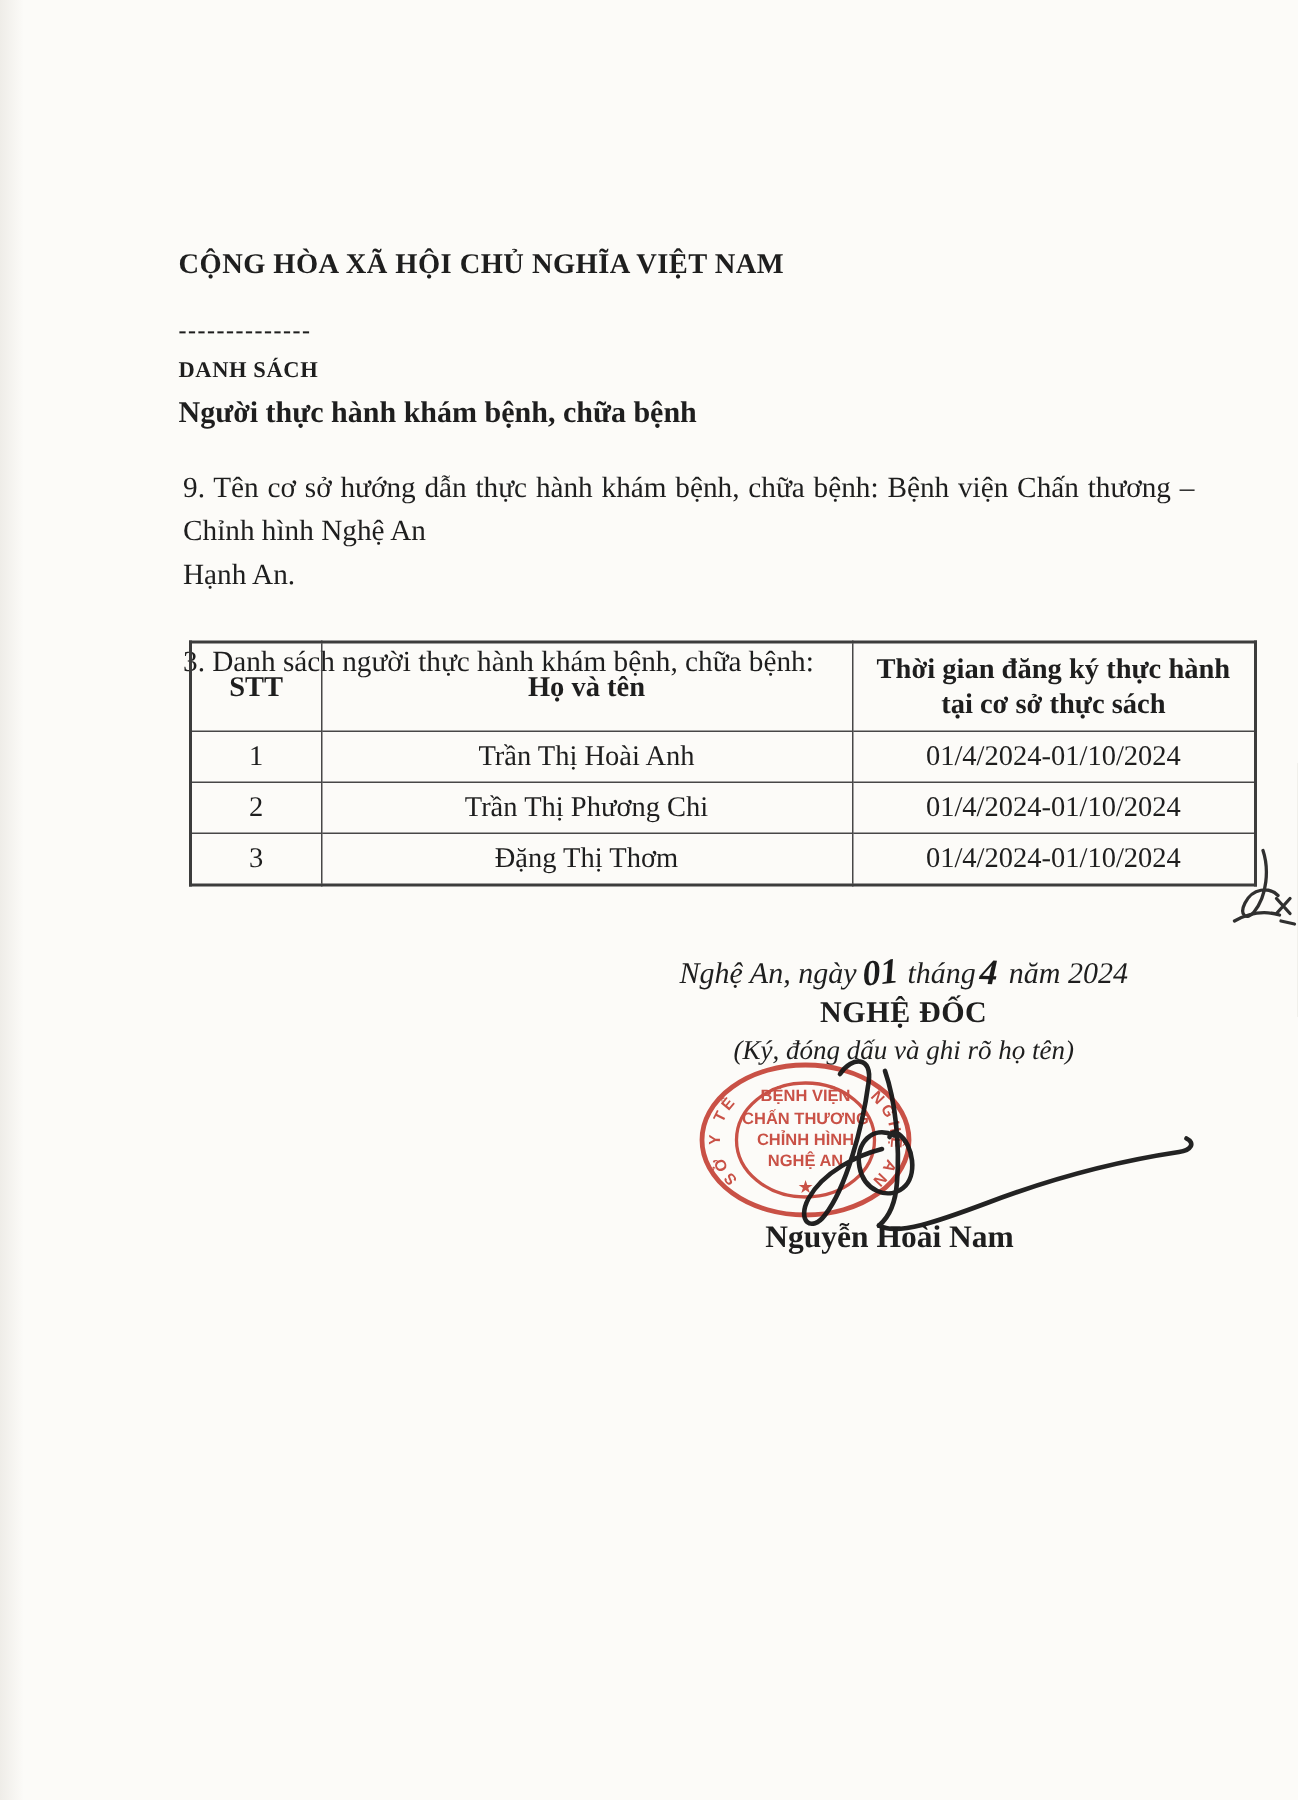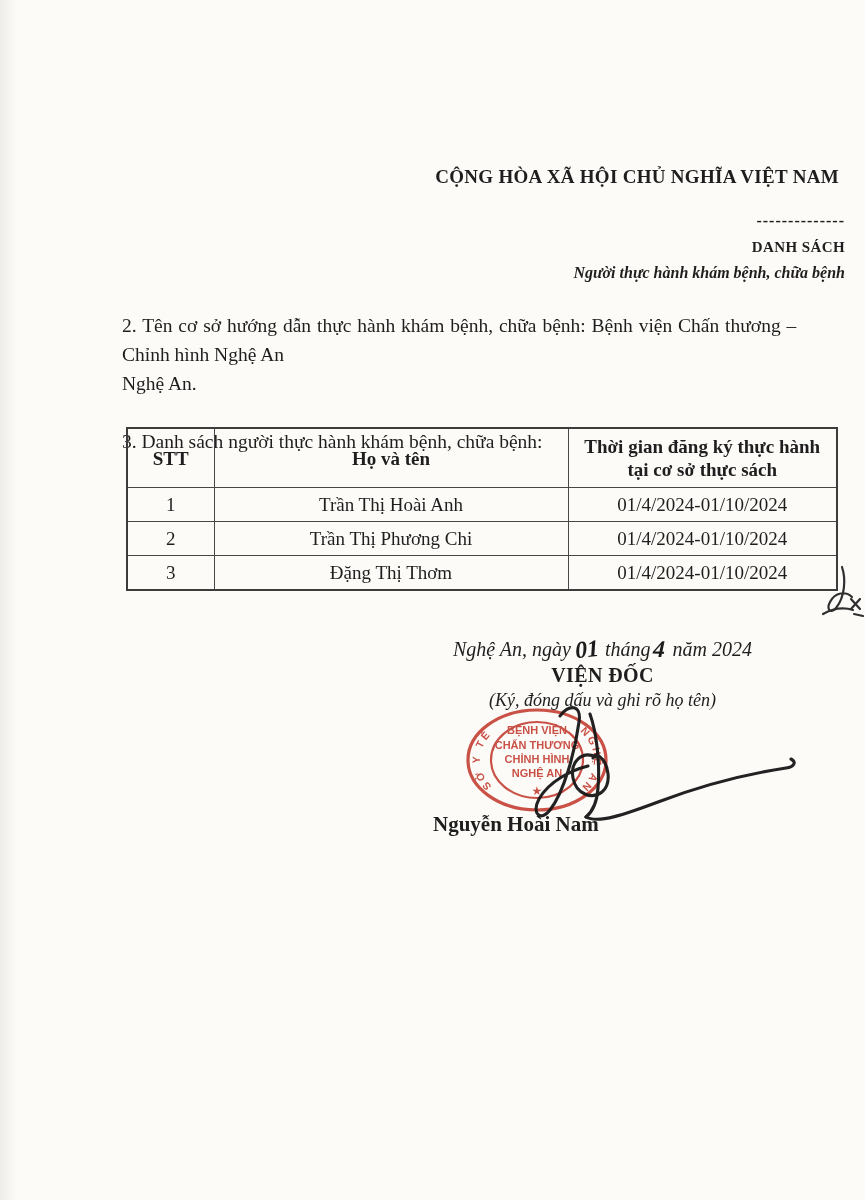--- a/index.html
+++ b/index.html
@@ -11,28 +11,28 @@
     font-family:"Liberation Serif","DejaVu Serif",serif;
     color:#1e1e1e;
     overflow:hidden;
   }
   .page::before{ 
     content:"";position:absolute;left:0;top:0;width:16px;height:100%;
     background:linear-gradient(90deg,rgba(120,110,90,.10),rgba(120,110,90,0));
     pointer-events:none;
   }
   .abs{position:absolute;}
-  .center{text-align:right;}
+  .center{text-align:left;}
 
   
   .nat-title{left:119px;top:166px;width:720px;font-size:19px;font-weight:bold;letter-spacing:.3px;}
   .nat-motto{left:119px;top:194px;width:720px;font-size:18.5px;font-weight:bold;}
   .nat-divider{left:119px;top:212px;width:726px;font-size:16px;font-weight:bold;letter-spacing:1px;}
   .doc-title{left:119px;top:239px;width:726px;font-size:15px;font-weight:bold;letter-spacing:.4px;}
-  .doc-subtitle{left:119px;top:264px;width:726px;font-size:16px;font-weight:bold;font-style:italic;}
+  .doc-subtitle{left:119px;top:264px;width:726px;font-size:20px;font-weight:bold;}
 
   
   .item{left:122px;width:712px;font-size:19.5px;line-height:28.5px;}
   .item .ln{display:block;}
   .ws1{word-spacing:1px;}
   .ws3{word-spacing:3.5px;}
   .item1{top:312px;} .item2{top:370px;} .item3{top:428px;}
 
   
   table.list{
@@ -54,44 +54,44 @@
   .sig-date{font-style:italic;font-size:20px;line-height:26px;white-space:nowrap;}
   .hand{
     display:inline-block;font-weight:bold;font-style:italic;
     font-size:24px;color:#1b1b1b;line-height:20px;
     transform:rotate(-6deg);position:relative;top:1px;
   }
   .hand.day{margin:0 1px 0 4px;}
   .hand.month{margin:0 3px 0 2px;transform:rotate(2deg);}
   .sig-title{font-weight:bold;font-size:20px;line-height:24px;margin-top:1px;letter-spacing:.4px;}
   .sig-note{font-style:italic;font-size:18px;line-height:24px;margin-top:1px;}
-  .signer{left:433px;top:812px;width:320px;font-weight:bold;font-size:21px;}
+  .signer{left:433px;top:812px;width:320px;text-align:center;font-weight:bold;font-size:21px;}
 
   .stamp-svg{left:450px;top:700px;}
   .sign-svg{left:430px;top:700px;}
   .initial-svg{left:818px;top:563px;}
   .stamp-text{font-family:"Liberation Sans","DejaVu Sans",sans-serif;font-weight:bold;}
 </style>
 </head>
 <body>
 
 <div class="page">
 
   <div class="abs center nat-title">CỘNG HÒA XÃ HỘI CHỦ NGHĨA VIỆT NAM</div>
   <div class="abs center nat-divider">--------------</div>
 
   <div class="abs center doc-title">DANH SÁCH</div>
   <div class="abs center doc-subtitle">Người thực hành khám bệnh, chữa bệnh</div>
 
   <div class="abs item item1">
-    <span class="ln ws1">2. Tên cơ sở hướng dẫn thực hành khám bệnh, chữa bệnh: Bệnh viện Chấn thương –</span>
+    <span class="ln ws1">9. Tên cơ sở hướng dẫn thực hành khám bệnh, chữa bệnh: Bệnh viện Chấn thương –</span>
     <span class="ln">Chỉnh hình Nghệ An</span>
   </div>
   <div class="abs item item2">
-    <span class="ln">Nghệ An.</span>
+    <span class="ln">Hạnh An.</span>
   </div>
   <div class="abs item item3">
     <span class="ln">3. Danh sách người thực hành khám bệnh, chữa bệnh:</span>
   </div>
 
   <table class="list">
     <colgroup>
         <col class="c1">
         <col class="c2">
         <col class="c3">
@@ -133,21 +133,21 @@
       <path d="M36 51 L45 53"></path>
     </g>
   </svg>
 
   <div class="abs sig-block">
     <div class="sig-date">
       <span>Nghệ An, ngày</span><span class="hand day">01</span>
       <span>tháng</span><span class="hand month">4</span>
       <span>năm 2024</span>
     </div>
-    <div class="sig-title">VIỆN ĐỐC</div>
+    <div class="sig-title">NGHỆ ĐỐC</div>
     <div class="sig-note">(Ký, đóng dấu và ghi rõ họ tên)</div>
   </div>
 
   <svg class="abs stamp-svg" width="175" height="125" viewBox="0 0 175 125">
     <g opacity="0.88">
       <ellipse cx="87" cy="60" rx="69" ry="50" fill="none" stroke="#c23a2e" stroke-width="3.2"></ellipse>
       <ellipse cx="87" cy="60" rx="46" ry="38" fill="none" stroke="#c23a2e" stroke-width="2.2"></ellipse>
       <defs>
         <path id="sp-left" d="M 87 103 A 57 43 0 0 1 87 17" fill="none"></path>
         <path id="sp-right" d="M 87 17 A 57 43 0 0 1 87 103" fill="none"></path>

